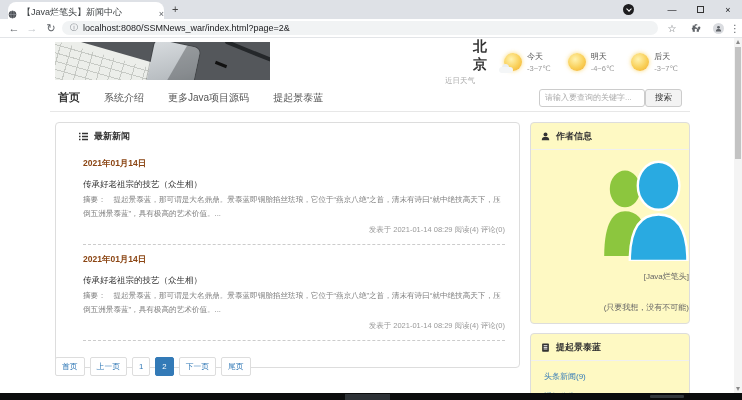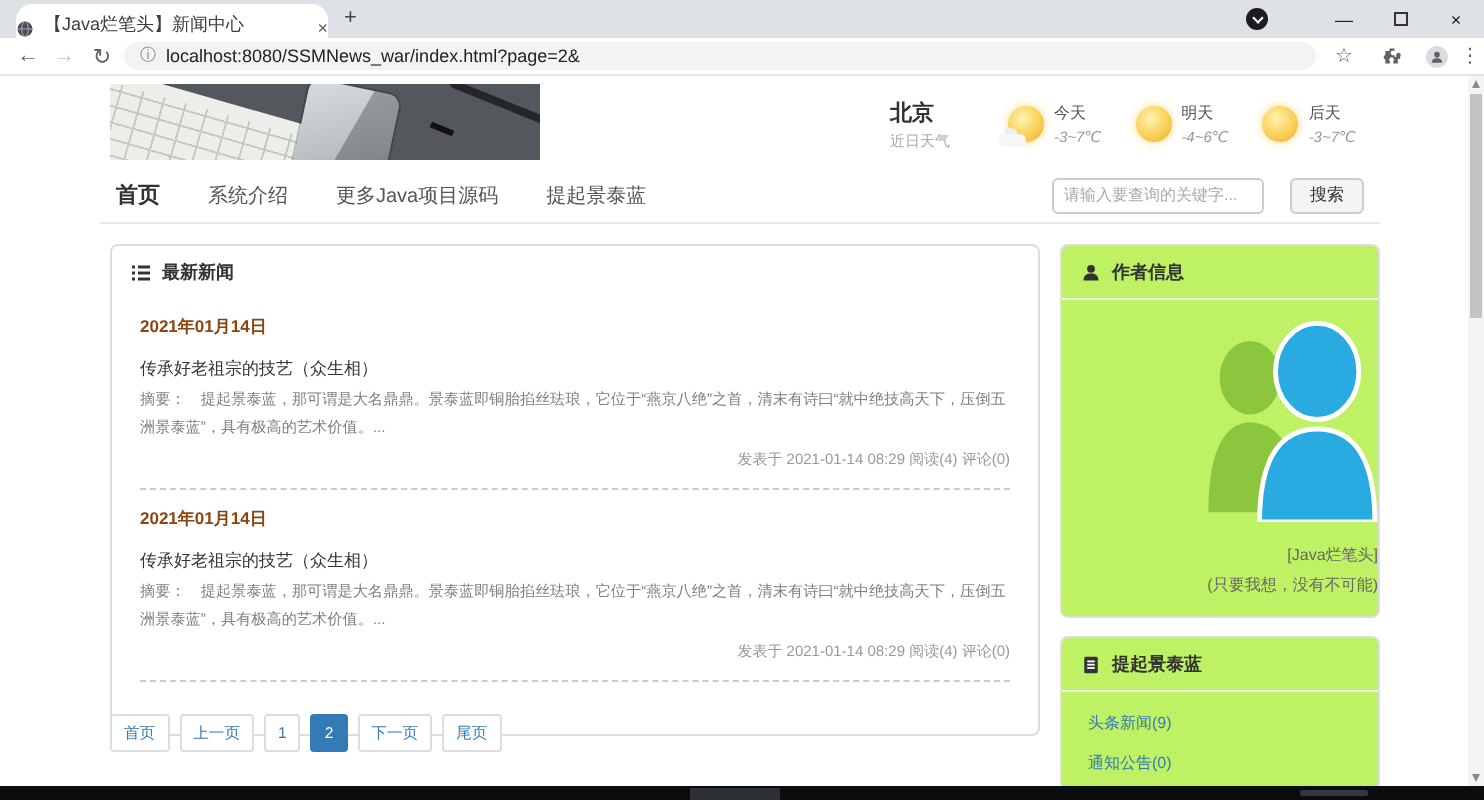--- a/index.html
+++ b/index.html
@@ -47,69 +47,69 @@
            transform:rotate(12deg); box-shadow:0 0 0 1px rgba(20,22,24,.25); overflow:hidden; }
   .phone-glare { position:absolute; left:-18px; top:-6px; width:40px; height:90px; background:#2e3234;
                  transform:rotate(18deg); opacity:.55; }
   .pen { position:absolute; left:168px; top:9px; width:62px; height:4px; background:#24272a;
          border-radius:2px; transform:rotate(22deg); }
   .pen-tip { position:absolute; left:160px; top:21px; width:12px; height:3px; background:#111;
              transform:rotate(22deg); }
 
   .weather { position:absolute; left:445px; top:7px; width:246px; height:34px; display:flex; align-items:center; }
   .w-city-box { width:42px; }
-  .w-city { font-size:11px; font-weight:bold; color:#333; }
+  .w-city { font-size:14px; font-weight:bold; color:#333;margin-left:28px; }
   .w-note { font-size:7.5px; color:#aaa; margin-top:2px; }
   .w-day { display:flex; align-items:center; gap:5px; margin-left:17px; }
   .sun { position:relative; width:18px; height:18px; border-radius:50%;
          background:radial-gradient(circle at 40% 35%, #fff3b0, #f9cf57 55%, #f2ab2e);
          box-shadow:0 0 4px rgba(249,207,87,.8); }
   .sun.cloudy::after { content:""; position:absolute; left:-5px; bottom:-2px; width:14px; height:6px;
          background:#f4f6f7; border-radius:5px; }
   .sun.cloudy::before { content:""; position:absolute; left:-2px; bottom:0; width:7px; height:7px;
          background:#eceff1; border-radius:50%; }
   .w-label { font-size:8px; color:#555; }
-  .w-temp { font-size:7.5px; color:#999; margin-top:2px;font-style:italic; }
+  .w-temp { font-size:7.5px; color:#999; margin-top:2px; }
 
   .navbar { position:absolute; left:50px; top:46px; width:640px; height:28px;
             border-bottom:1px solid #e7e7e7; display:flex; align-items:center; padding:0 8px; }
   .brand { font-size:11px; font-weight:bold; color:#333; margin-right:24px; cursor:pointer; }
   .nav-link { font-size:10px; color:#555; margin-right:24px; cursor:pointer; }
-  .search-box { margin-left:auto; display:flex; align-items:center; gap:13px; }
+  .search-box { margin-left:auto; display:flex; align-items:center; gap:0; }
   .search-input { width:106px; height:18px; border:1px solid #ccc; border-radius:3px;
                   font-size:8px; padding:0 5px; color:#333;
                   font-family:"Liberation Sans","DejaVu Sans",sans-serif; }
   .search-input::placeholder { color:#aaa; }
   .search-btn { height:18px; padding:0 9px; font-size:8.5px; color:#333; background:#f3f3f3;
                 border:1px solid #ccc; border-radius:3px;
                 font-family:"Liberation Sans","DejaVu Sans",sans-serif; }
 
   .news-panel { position:absolute; left:55px; top:84px; width:465px; min-height:223px;
-                border:1px solid #ddd; border-radius:4px; }
+                border:1px solid #ddd; border-radius:4px;padding-left:13px; }
   .panel-heading { display:flex; align-items:center; gap:6px; padding:7px 10px 6px;
                    font-size:9px; font-weight:bold; color:#333; }
   .news-item { padding:2px 14px 2px; }
   .news-date { font-size:8.5px; font-weight:bold; color:#8b4513; margin:7px 0 0; }
   .news-title { font-size:8.5px; font-weight:normal; color:#333; margin:9px 0 2px; cursor:pointer; }
   .news-summary { font-size:7.6px; color:#808080; line-height:14px; }
   .news-meta { text-align:right; font-size:7.5px; color:#999; margin-top:4px; }
   .dash { border-top:1px dashed #ccc; margin:7px 14px 0; }
 
   .pagination { position:absolute; left:55px; top:319px; display:flex; gap:5px; }
   .page-btn { height:19px; line-height:17px; padding:0 6px; border:1px solid #ddd; border-radius:2px;
               font-size:7.8px; color:#337ab7; background:#fff; cursor:pointer; }
   .page-btn.active { background:#337ab7; border-color:#337ab7; color:#fff; }
 
   .sidebar { position:absolute; left:530px; top:84px; width:160px; }
-  .side-panel { border:1px solid #ddd; border-radius:4px; background:#bef264; margin-bottom:9px; }
+  .side-panel { border:1px solid #ddd; border-radius:4px; background:#fef9c3; margin-bottom:9px; }
   .side-heading { display:flex; align-items:center; gap:6px; padding:7px 10px 6px;
                   font-size:9px; font-weight:bold; color:#333; border-bottom:1px solid #f0f0f0; }
   .author-body { text-align:right; padding:10px 0 10px; }
   .author-name { font-size:8px; color:#666; margin-top:6px; }
-  .author-motto { font-size:8px; color:#666; margin-top:4px; }
+  .author-motto { font-size:8px; color:#666; margin-top:20px; }
   .cat-list { padding:5px 0 6px; }
   .cat-link { display:block; font-size:8px; color:#337ab7; padding:4.5px 13px; cursor:pointer; }
 
   
   .scrollbar { position:absolute; top:38px; right:0; width:8px; height:355px; background:#f4f4f4; }
   .sb-arrow { position:absolute; left:0; width:8px; height:8px; display:flex; align-items:center;
               justify-content:center; }
   .tri-up { width:0; height:0; border-left:2.5px solid transparent; border-right:2.5px solid transparent;
             border-bottom:4px solid #8a8a8a; }
   .tri-down { width:0; height:0; border-left:2.5px solid transparent; border-right:2.5px solid transparent;

